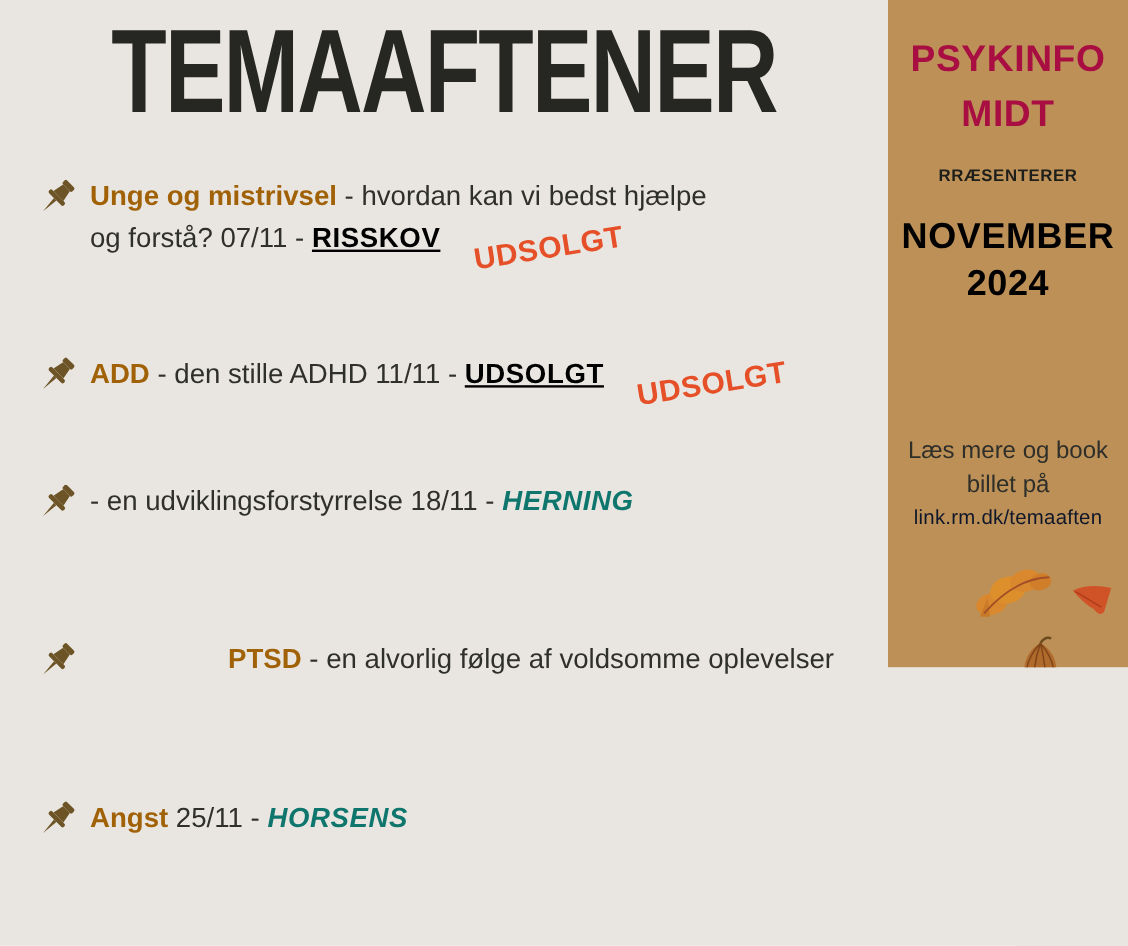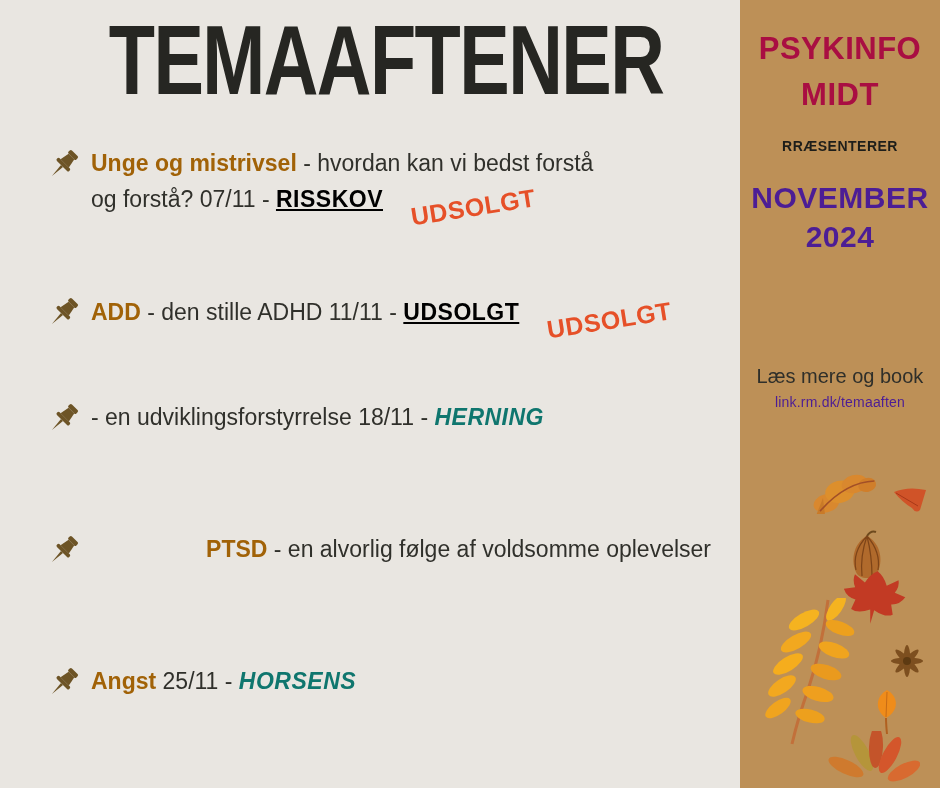--- a/index.html
+++ b/index.html
@@ -4,21 +4,21 @@
 <style>
   html,body{margin:0;padding:0;}
   .poster{
     position:relative;
     width:940px;height:788px;
     background:#e9e6e1;
     font-family:"Liberation Sans", sans-serif;
     overflow:hidden;
   }
   
-  .main{position:absolute;left:16px;top:0;width:740px;height:648px;background:#e9e6e1;}
+  .main{position:absolute;left:0;top:0;width:740px;height:648px;background:#e9e6e1;}
   .title{
     position:absolute;left:0;top:10px;width:740px;
     text-align:center;
     font-size:97px;font-weight:700;line-height:1.0;
     color:#262622;
     transform:scale(0.78,1.02);
     transform-origin:50% 0;
     letter-spacing:-2px;
     white-space:nowrap;
   }
@@ -39,45 +39,45 @@
   .loc-b{color:#0f766e;font-style:italic;}
   .stamp{
     display:inline-block;
     margin-left:26px;
     transform:rotate(-9deg) translateY(9px);
     font-weight:700;font-size:25px;letter-spacing:.5px;
     color:#e65028;
   }
   
   .sidebar{
-    position:absolute;left:740px;top:0;width:200px;height:788px;
+    position:absolute;left:740px;top:0;width:200px;height:556px;
     background:#bd9057;overflow:hidden;text-align:center;
   }
   .brand{
     margin-top:26px;
     font-size:31px;line-height:46px;font-weight:700;
     color:#a90e42;letter-spacing:.5px;
   }
   .presents{
     margin-top:20px;
     font-size:14px;font-weight:700;letter-spacing:.5px;
     color:#1e1e1a;
   }
   .month{
     margin-top:24px;
     font-size:30px;line-height:39px;font-weight:700;
-    color:#4c1d95;letter-spacing:.5px;
+    color:#000000;letter-spacing:.5px;
   }
   .info{
     margin-top:106px;
     font-size:20px;line-height:28px;color:#2f2f2a;
   }
   .link{
     margin-top:4px;
-    font-size:14px;color:#4c1d95;letter-spacing:.2px;
+    font-size:17px;color:#0f172a;letter-spacing:.2px;
   }
   .leaf{position:absolute;}
   .leaf-oak{left:68px;top:462px;}
   .leaf-red{left:152px;top:486px;}
   .leaf-physalis{left:108px;top:530px;}
   .leaf-maple{left:100px;top:568px;}
   .leaf-rowan{left:12px;top:598px;}
   .leaf-anise{left:148px;top:642px;}
   .leaf-small{left:132px;top:688px;}
   .leaf-creeper{left:88px;top:731px;}
@@ -96,21 +96,21 @@
         <svg width="38" height="38" viewBox="0 0 24 24">
             <g transform="rotate(45 12 12)" fill="#6d5426">
           <rect x="8.5" y="1.5" width="7" height="3" rx="1"></rect>
           <path d="M9.5,4.5 h5 l1.2,6 h-7.4 z"></path>
           <rect x="6.5" y="10.5" width="11" height="2.4" rx="1"></rect>
           <path d="M11.1,12.9 h1.8 l-0.9,9 z"></path>
         </g>
           </svg>
       </span>
       <div class="event-text">
-        <div class="line"><b>Unge og mistrivsel</b><span> - hvordan kan vi bedst forstå</span></div>
+        <div class="line"><b>Unge og mistrivsel</b><span> - hvordan kan vi bedst hjælpe</span></div>
         <div class="line"><span>og forstå? 07/11 - </span><span class="loc loc-a">RISSKOV</span><span class="stamp">UDSOLGT</span></div>
       </div>
     </div>
 
     <div class="event event-1">
       <span class="pin">
         <svg width="38" height="38" viewBox="0 0 24 24">
             <g transform="rotate(45 12 12)" fill="#6d5426">
           <rect x="8.5" y="1.5" width="7" height="3" rx="1"></rect>
           <path d="M9.5,4.5 h5 l1.2,6 h-7.4 z"></path>
@@ -183,20 +183,21 @@
 
     <div class="presents">RRÆSENTERER</div>
 
     <div class="month">
       <div>NOVEMBER</div>
       <div>2024</div>
     </div>
 
     <div class="info">
       <div>Læs mere og book</div>
+      <div>billet på</div>
     </div>
     <div class="link">link.rm.dk/temaaften</div>
 
     <span class="leaf leaf-oak">
       <svg width="78" height="58" viewBox="0 0 78 58">
           <g transform="rotate(-14 39 29)">
         <ellipse cx="16" cy="36" rx="13" ry="9" fill="#d9882e"></ellipse>
         <ellipse cx="32" cy="28" rx="15" ry="11" fill="#dd8f2c"></ellipse>
         <ellipse cx="48" cy="24" rx="13" ry="9" fill="#d9882e"></ellipse>
         <ellipse cx="60" cy="28" rx="9" ry="7" fill="#d07e2a"></ellipse>

